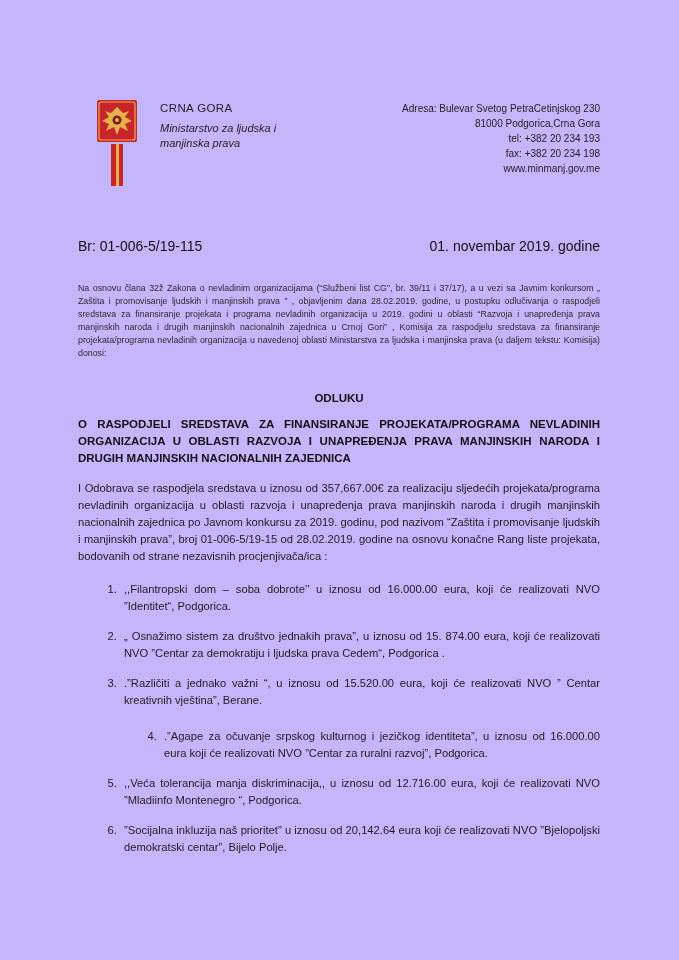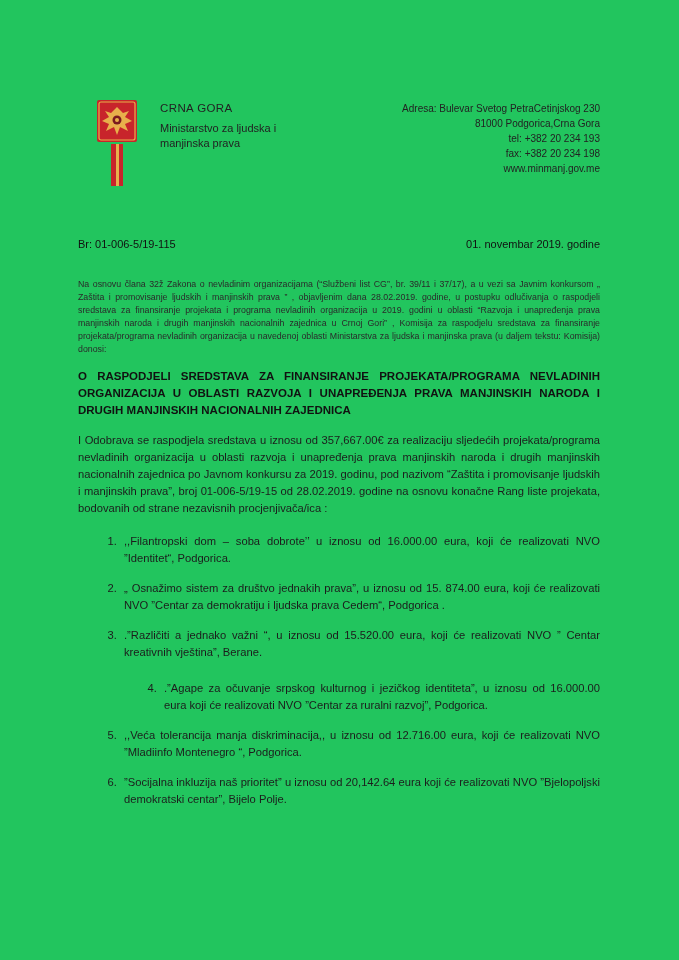--- a/index.html
+++ b/index.html
@@ -5,21 +5,21 @@
   * { margin: 0; padding: 0; box-sizing: border-box; }
   html, body { background: #ffffff; }
   body {
     font-family: "Liberation Sans", sans-serif;
     color: #1c1c1c;
     -webkit-font-smoothing: antialiased;
   }
   .page {
     width: 679px;
     height: 960px;
-    background: #22c55e;
+    background: #c4b5fd;
     padding: 100px 79px 20px 78px;
     position: relative;
     overflow: hidden;
   }
 
   
   .doc-header {
     display: flex;
     align-items: flex-start;
   }
@@ -34,37 +34,38 @@
   }
   .country-name {
     font-size: 11.5px;
     letter-spacing: 0.4px;
     color: #222;
   }
   .ministry-line {
     font-size: 11px;
     line-height: 15px;
     color: #222;
+    font-style: italic;
   }
   .ministry-line.first { margin-top: 7px; }
   .address-block {
     margin-left: auto;
     text-align: right;
     font-size: 10px;
     line-height: 15px;
     color: #222;
     padding-top: 1px;
   }
 
   
   .ref-row {
     display: flex;
     justify-content: space-between;
     margin-top: 46px;
-    font-size: 11px;
+    font-size: 14px;
     color: #111;
   }
 
   
   .intro-par {
     margin-top: 28px;
     font-size: 8.8px;
     line-height: 13px;
     text-align: justify;
     color: #2a2a2a;
@@ -144,20 +145,21 @@
     </div>
   </header>
 
   <div class="ref-row">
     <span>Br: 01-006-5/19-115</span>
     <span>01. novembar 2019. godine</span>
   </div>
 
   <p class="intro-par">Na osnovu člana 32ž Zakona o nevladinim organizacijama (“Službeni list CG”, br. 39/11 i 37/17), a u vezi sa Javnim konkursom „ Zaštita i promovisanje ljudskih i manjinskih prava ” , objavljenim dana 28.02.2019. godine, u postupku odlučivanja o raspodjeli sredstava za finansiranje projekata i programa nevladinih organizacija u 2019. godini u oblasti “Razvoja i unapređenja prava manjinskih naroda i drugih manjinskih nacionalnih zajednica u Crnoj Gori” , Komisija za raspodjelu sredstava za finansiranje projekata/programa nevladinih organizacija u navedenoj oblasti Ministarstva za ljudska i manjinska prava (u daljem tekstu: Komisija)  donosi:</p>
 
+  <h1 class="decision-title">ODLUKU</h1>
 
   <h2 class="decision-subtitle">O RASPODJELI SREDSTAVA ZA FINANSIRANJE PROJEKATA/PROGRAMA NEVLADINIH ORGANIZACIJA U OBLASTI RAZVOJA I UNAPREĐENJA PRAVA MANJINSKIH NARODA I DRUGIH MANJINSKIH NACIONALNIH ZAJEDNICA</h2>
 
   <p class="body-par">I Odobrava se raspodjela sredstava u iznosu od 357,667.00€  za realizaciju sljedećih projekata/programa nevladinih organizacija u oblasti razvoja i unapređenja prava manjinskih naroda i drugih manjinskih nacionalnih zajednica po Javnom konkursu za 2019. godinu, pod nazivom “Zaštita i promovisanje ljudskih i  manjinskih prava”, broj 01-006-5/19-15   od 28.02.2019. godine na osnovu konačne Rang liste projekata, bodovanih od strane nezavisnih procjenjivača/ica :</p>
 
   <ol class="projects-list">
     <li>,,Filantropski dom – soba dobrote’’ u iznosu od 16.000.00  eura, koji će realizovati NVO ”Identitet“, Podgorica.</li>
     <li>„ Osnažimo sistem za društvo jednakih prava”, u iznosu od 15. 874.00  eura, koji će realizovati NVO ”Centar za demokratiju i ljudska prava Cedem“, Podgorica .</li>
     <li>.”Različiti a jednako važni “, u iznosu  od 15.520.00  eura, koji će realizovati NVO ” Centar kreativnih vještina”, Berane.</li>
     <li class="gap-before">.”Agape za očuvanje srpskog kulturnog i jezičkog identiteta”, u iznosu od 16.000.00 eura koji će realizovati NVO ”Centar za ruralni razvoj”, Podgorica.</li>

